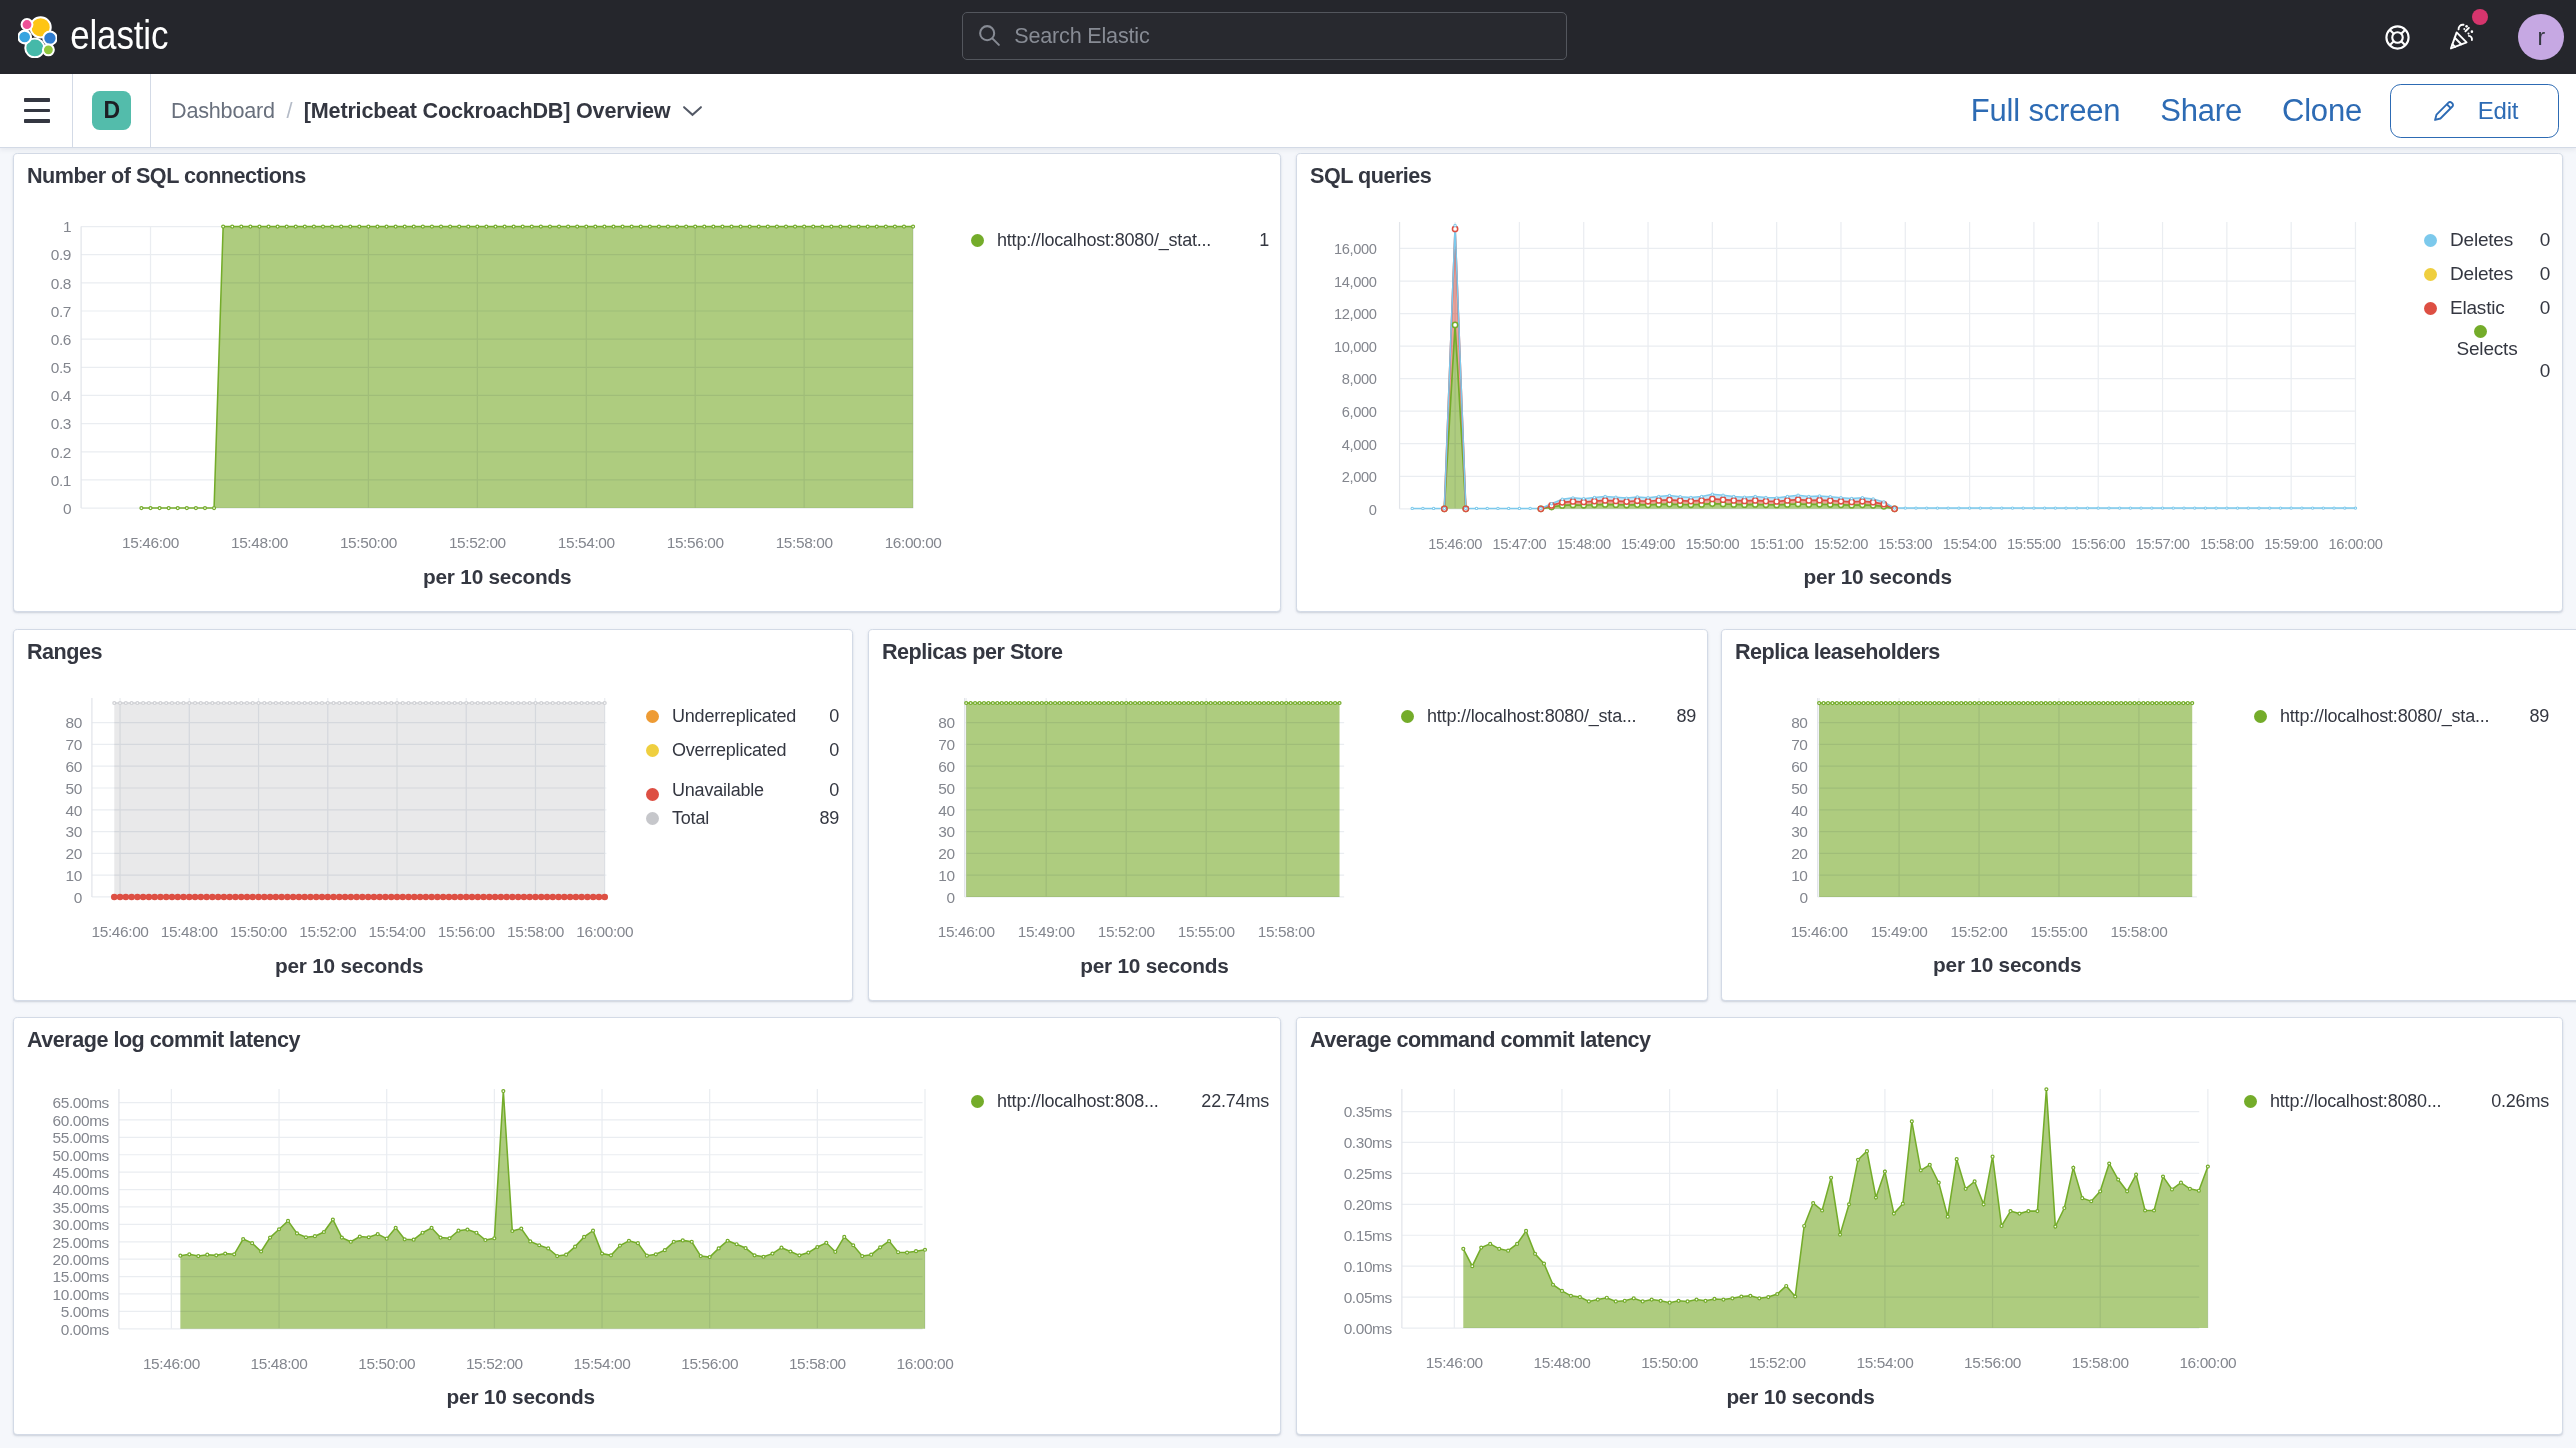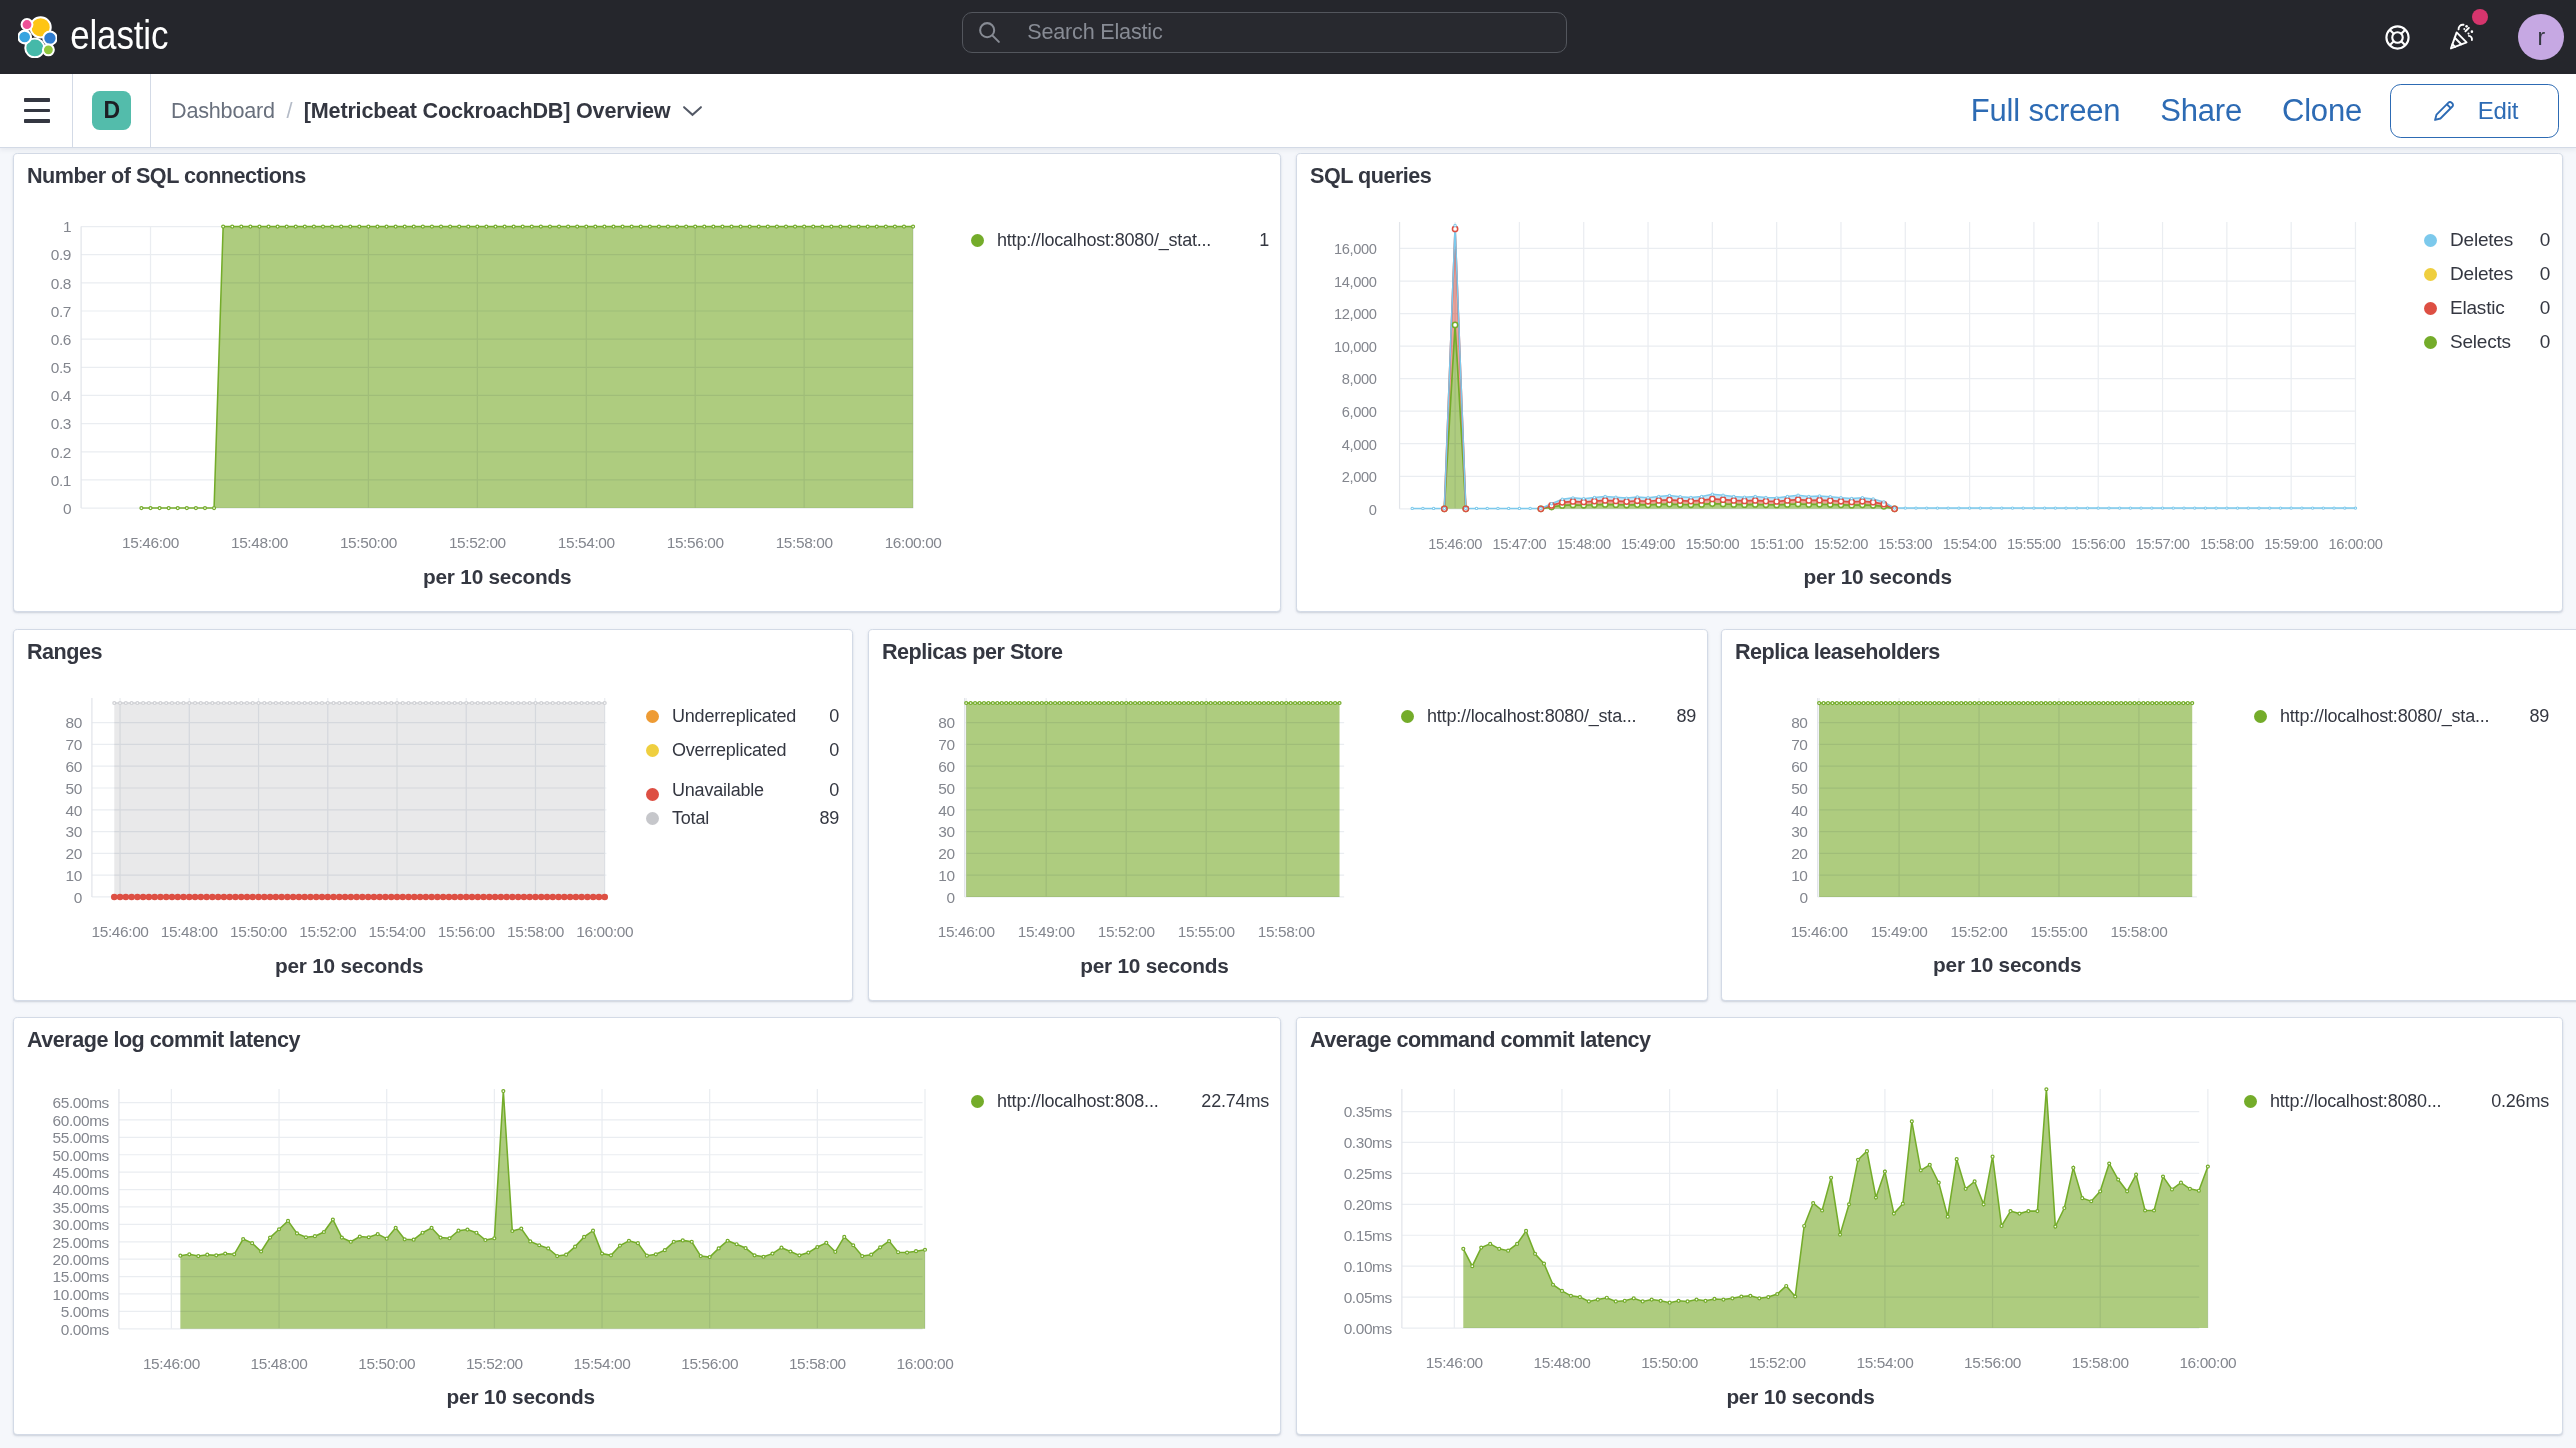--- a/index.html
+++ b/index.html
@@ -12,23 +12,23 @@
     letter-spacing: -0.2px;
   }
   
   .top-bar {
     position: absolute; left: 0; top: 0; width: 2576px; height: 74px;
     background: #25262C; display: flex; align-items: center;
   }
   .logo-wrap { display: flex; align-items: center; margin-left: 18px; }
   .logo-text { color: #FFFFFF; margin-left: 13px; }
   .search-box {
-    position: absolute; left: 962px; top: 11.6px; width: 605px; height: 41px;
-    border: 0.8px solid #53565D; border-radius: 10px; background: rgba(255,255,255,0.015);
-    display: flex; align-items: center; padding: 0 14px; gap: 13px;
+    position: absolute; left: 962px; top: 11.6px; width: 605px; height: 48px;
+    border: 0.8px solid #53565D; border-radius: 5px; background: rgba(255,255,255,0.015);
+    display: flex; align-items: center; padding: 0 14px;
   }
   .search-box input {
     background: transparent; border: none; outline: none; color: #D4DAE5;
     font-size: 21.6px; font-family: inherit; flex: 1; margin-left: 12.3px; letter-spacing: -0.2px;
   }
   .search-box input::placeholder { color: #878B94; }
   .top-icons { position: absolute; right: 0; top: 0; height: 74px; display: flex; align-items: center; }
   .icon-btn { position: relative; background: none; border: none; cursor: pointer; display: flex; align-items: center; justify-content: center; }
   .help-btn { margin-right: 35px; }
   .news-btn { margin-right: 40px; }
@@ -571,21 +571,21 @@
         <div class="legend-item" style="height: 34px;">
           <span class="legend-dot" style="background: rgb(239, 207, 63);"></span>
           <span class="legend-label">Deletes</span>
           <span class="legend-value">0</span>
         </div>
         <div class="legend-item" style="height: 34px;">
           <span class="legend-dot" style="background: rgb(221, 79, 67);"></span>
           <span class="legend-label">Elastic</span>
           <span class="legend-value">0</span>
         </div>
-        <div class="legend-item" style="height: 34px;">
+        <div class="legend-item" style="height: 34px; flex-direction: column;">
           <span class="legend-dot" style="background: rgb(116, 172, 42);"></span>
           <span class="legend-label">Selects</span>
           <span class="legend-value">0</span>
         </div>
       </div>
   </section>
 
   <section class="panel" style="left:13px;top:629px;width:840px;height:372px">
     <h3 class="panel-title">Ranges</h3>
     <svg class="chart" width="840" height="372" viewBox="0 0 1089 482">

